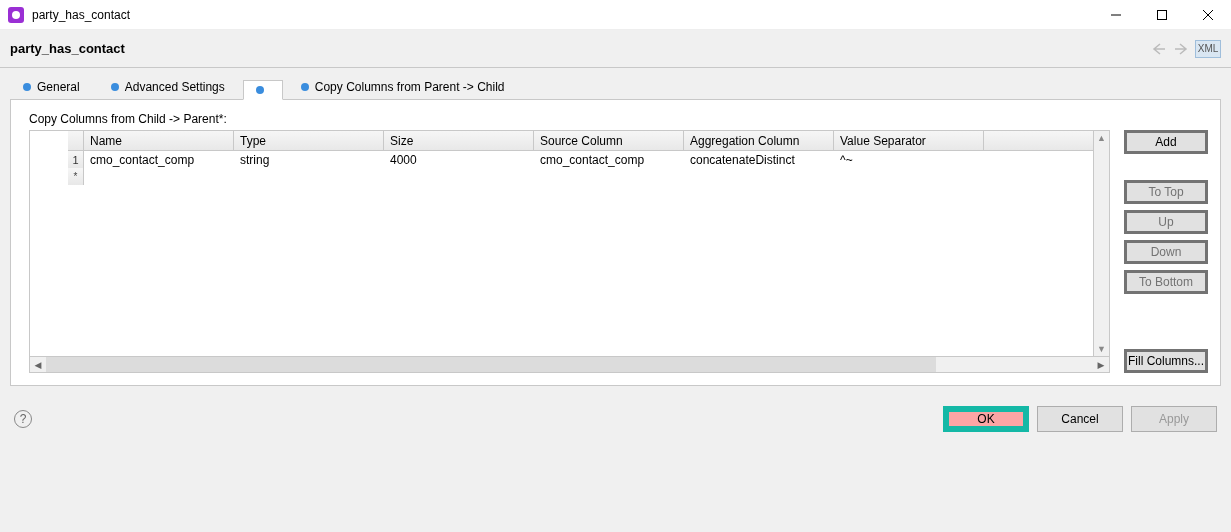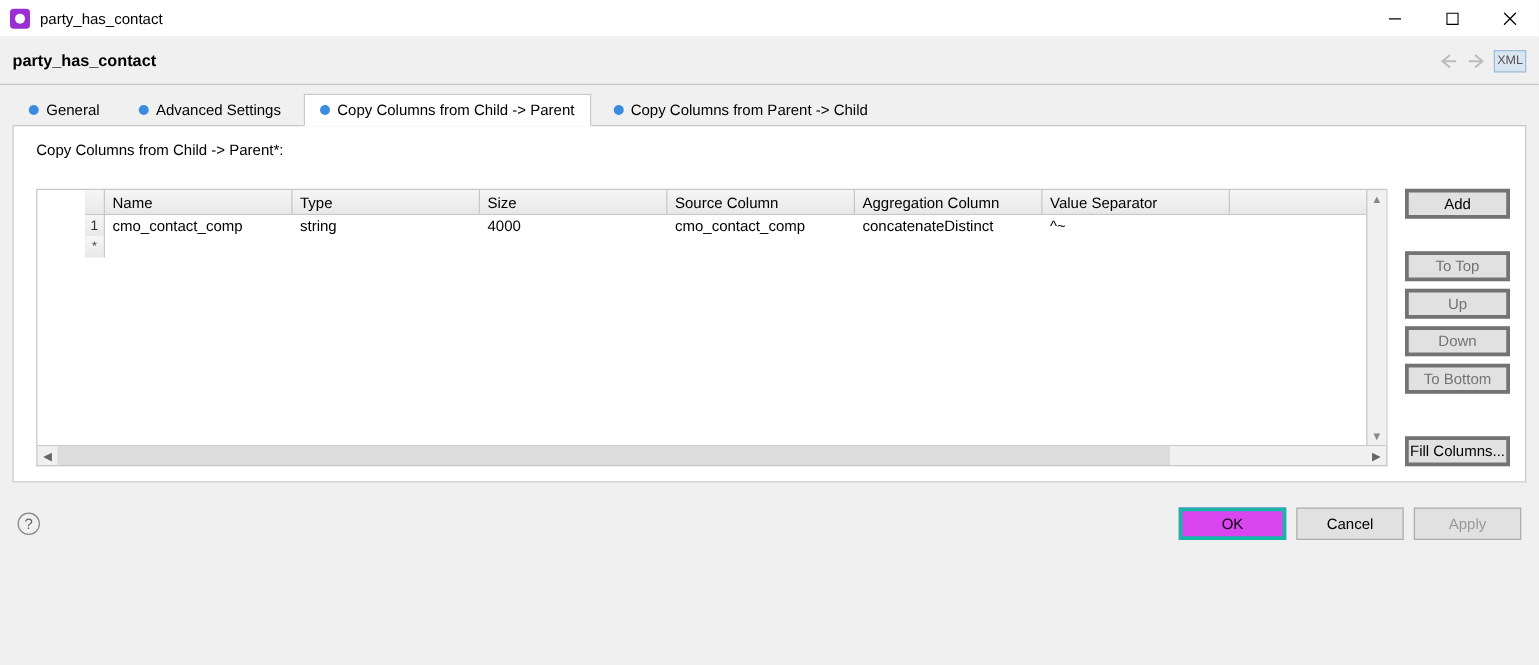--- a/index.html
+++ b/index.html
@@ -20,21 +20,21 @@
   .headerbar .navbtn { width: 20px; height: 20px; display: flex; align-items: center; justify-content: center; margin-left: 2px; color: #aaa; }
   .headerbar .xmlbtn { width: 26px; height: 18px; font-size: 10px; color: #555; background: #d9e6f2; border: 1px solid #9fbedb; display: flex; align-items: center; justify-content: center; margin-left: 4px; }
 
   .tabs { display: flex; align-items: flex-end; padding: 6px 10px 0 10px; gap: 5px; }
   .tab { display: flex; align-items: center; padding: 5px 12px; border: 1px solid transparent; border-bottom: none; cursor: default; background: #f0f0f0; }
   .tab.active { background: #fff; border: 1px solid #c8c8c8; border-bottom: 1px solid #fff; position: relative; top: 1px; }
   .tab .bullet { width: 8px; height: 8px; border-radius: 50%; background: #3a8dde; margin-right: 6px; }
   .tab .bullet.filled { background: #3a8dde; }
 
   .content { flex: 1; background: #fff; border: 1px solid #c8c8c8; margin: 0 10px 10px 10px; padding: 12px 12px 12px 18px; display: flex; flex-direction: column; min-height: 0; }
-  .section-label { margin-bottom: 24px; }
+  .section-label { margin-bottom: 4px; }
 
   .gridarea { flex: 1; display: flex; gap: 14px; min-height: 0; }
   .gridwrap { flex: 1; display: flex; flex-direction: column; min-width: 0; }
   .grid { flex: 1; border: 1px solid #c8c8c8; display: flex; flex-direction: column; min-height: 0; padding-left: 38px; }
   .gheader { display: flex; background: linear-gradient(#f6f6f6, #e8e8e8); border-bottom: 1px solid #c8c8c8; height: 20px; }
   .rowhdr { width: 16px; border-right: 1px solid #c8c8c8; display: flex; align-items: center; justify-content: center; background: linear-gradient(#f6f6f6, #e8e8e8); font-size: 11px; color: #333; }
   .col { border-right: 1px solid #c8c8c8; padding: 2px 6px; display: flex; align-items: center; white-space: nowrap; overflow: hidden; }
   .c-name { width: 150px; }
   .c-type { width: 150px; }
   .c-size { width: 150px; }
@@ -56,21 +56,21 @@
 
   .sidebtns { width: 84px; display: flex; flex-direction: column; gap: 6px; }
   .spacer-flex { flex: 1; }
   .btn { height: 24px; border: 3px solid #737373; background: #e1e1e1; display: flex; align-items: center; justify-content: center; color: #000; }
   .btn.disabled { color: #737373; text-align: center; }
 
   .footer { height: 52px; display: flex; align-items: center; padding: 0 14px 6px 14px; gap: 8px; }
   .footer .help { width: 18px; height: 18px; border: 1.5px solid #888; border-radius: 50%; display: flex; align-items: center; justify-content: center; color: #666; font-size: 12px; }
   .footer .spacer { flex: 1; }
   .footer .fbtn { width: 86px; height: 26px; border: 1px solid #adadad; background: #e1e1e1; display: flex; align-items: center; justify-content: center; }
-  .footer .fbtn.primary { border: 3px solid #14b8a6; background: #d946ef; }
+  .footer .fbtn.primary { border: 6px solid #14b8a6; background: #fca5a5; }
   .footer .fbtn.disabled { color: #999; }
 </style>
 </head>
 <body>
 
 <div class="window">
 
   <div class="titlebar">
     <div class="appicon"></div>
     <div class="title">party_has_contact</div>
@@ -113,21 +113,20 @@
     <div class="tab">
         <span class="bullet filled"></span>
         <span>General</span>
       </div>
     <div class="tab">
         <span class="bullet filled"></span>
         <span>Advanced Settings</span>
       </div>
     <div class="tab active">
         <span class="bullet filled"></span>
-        <span>Copy Columns from Child -&gt; Parent</span>
       </div>
     <div class="tab">
         <span class="bullet filled"></span>
         <span>Copy Columns from Parent -&gt; Child</span>
       </div>
   </div>
 
   <div class="content">
     <div class="section-label">Copy Columns from Child -&gt; Parent*:</div>
 

